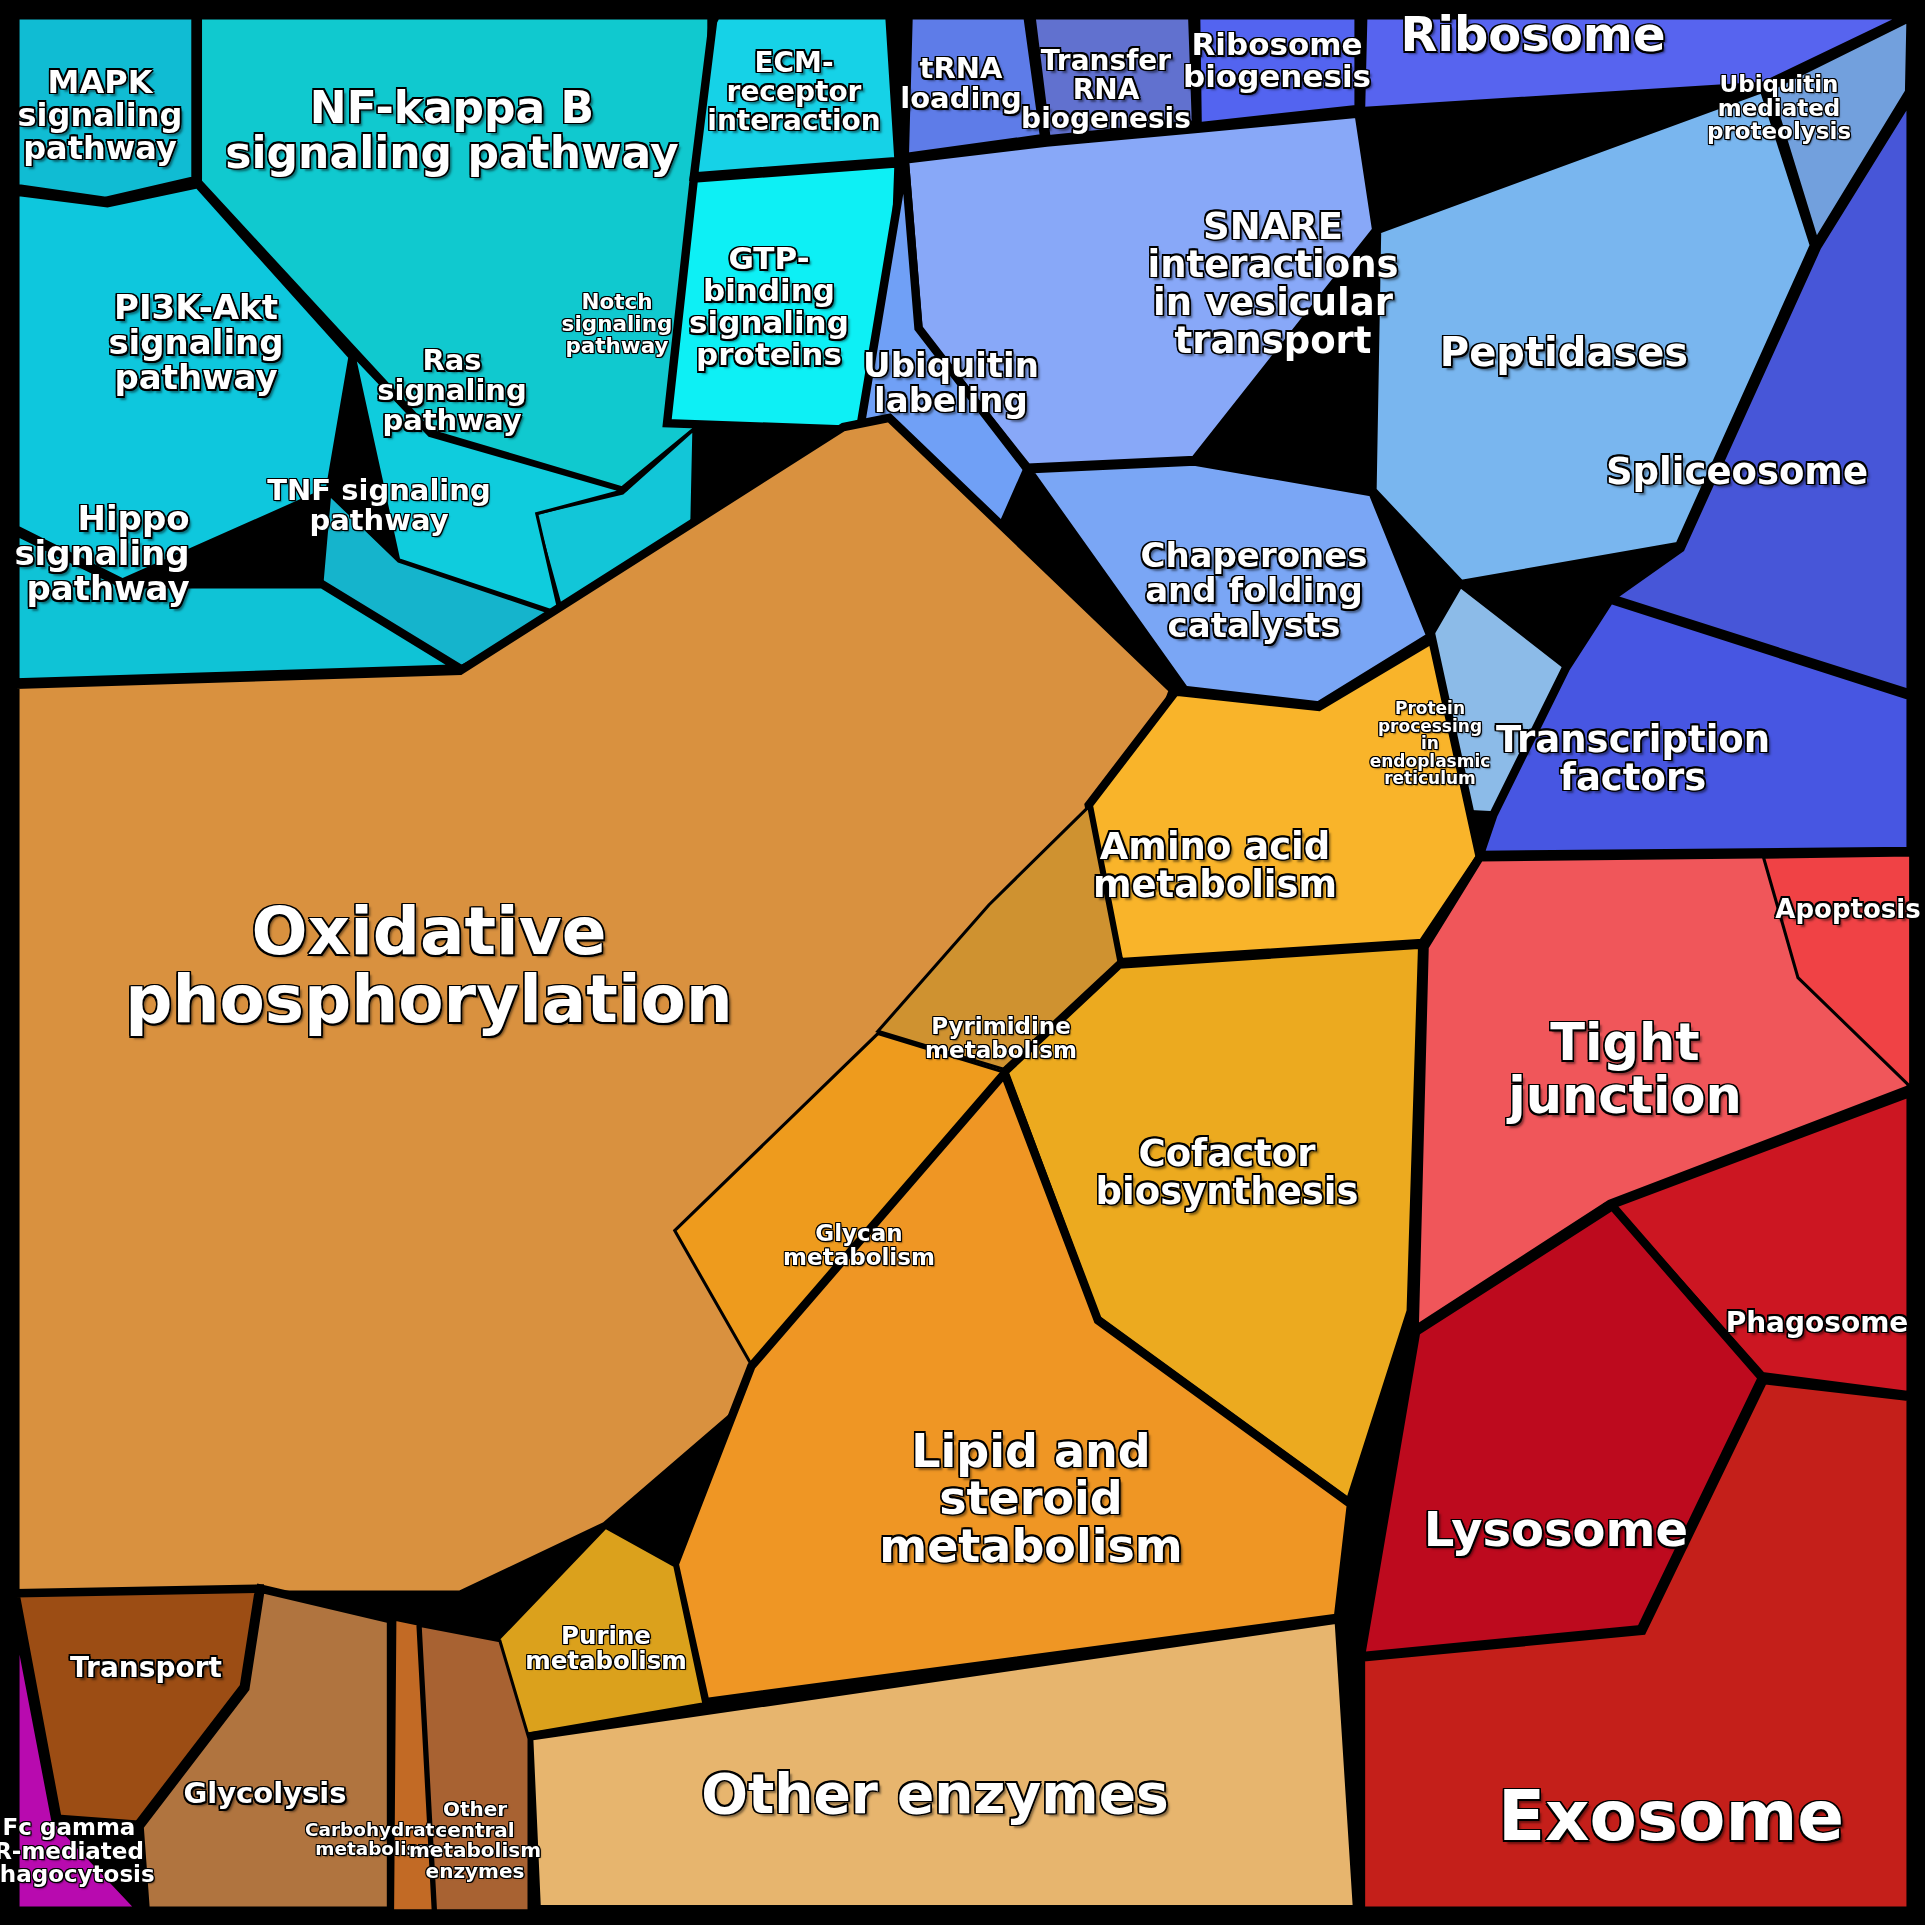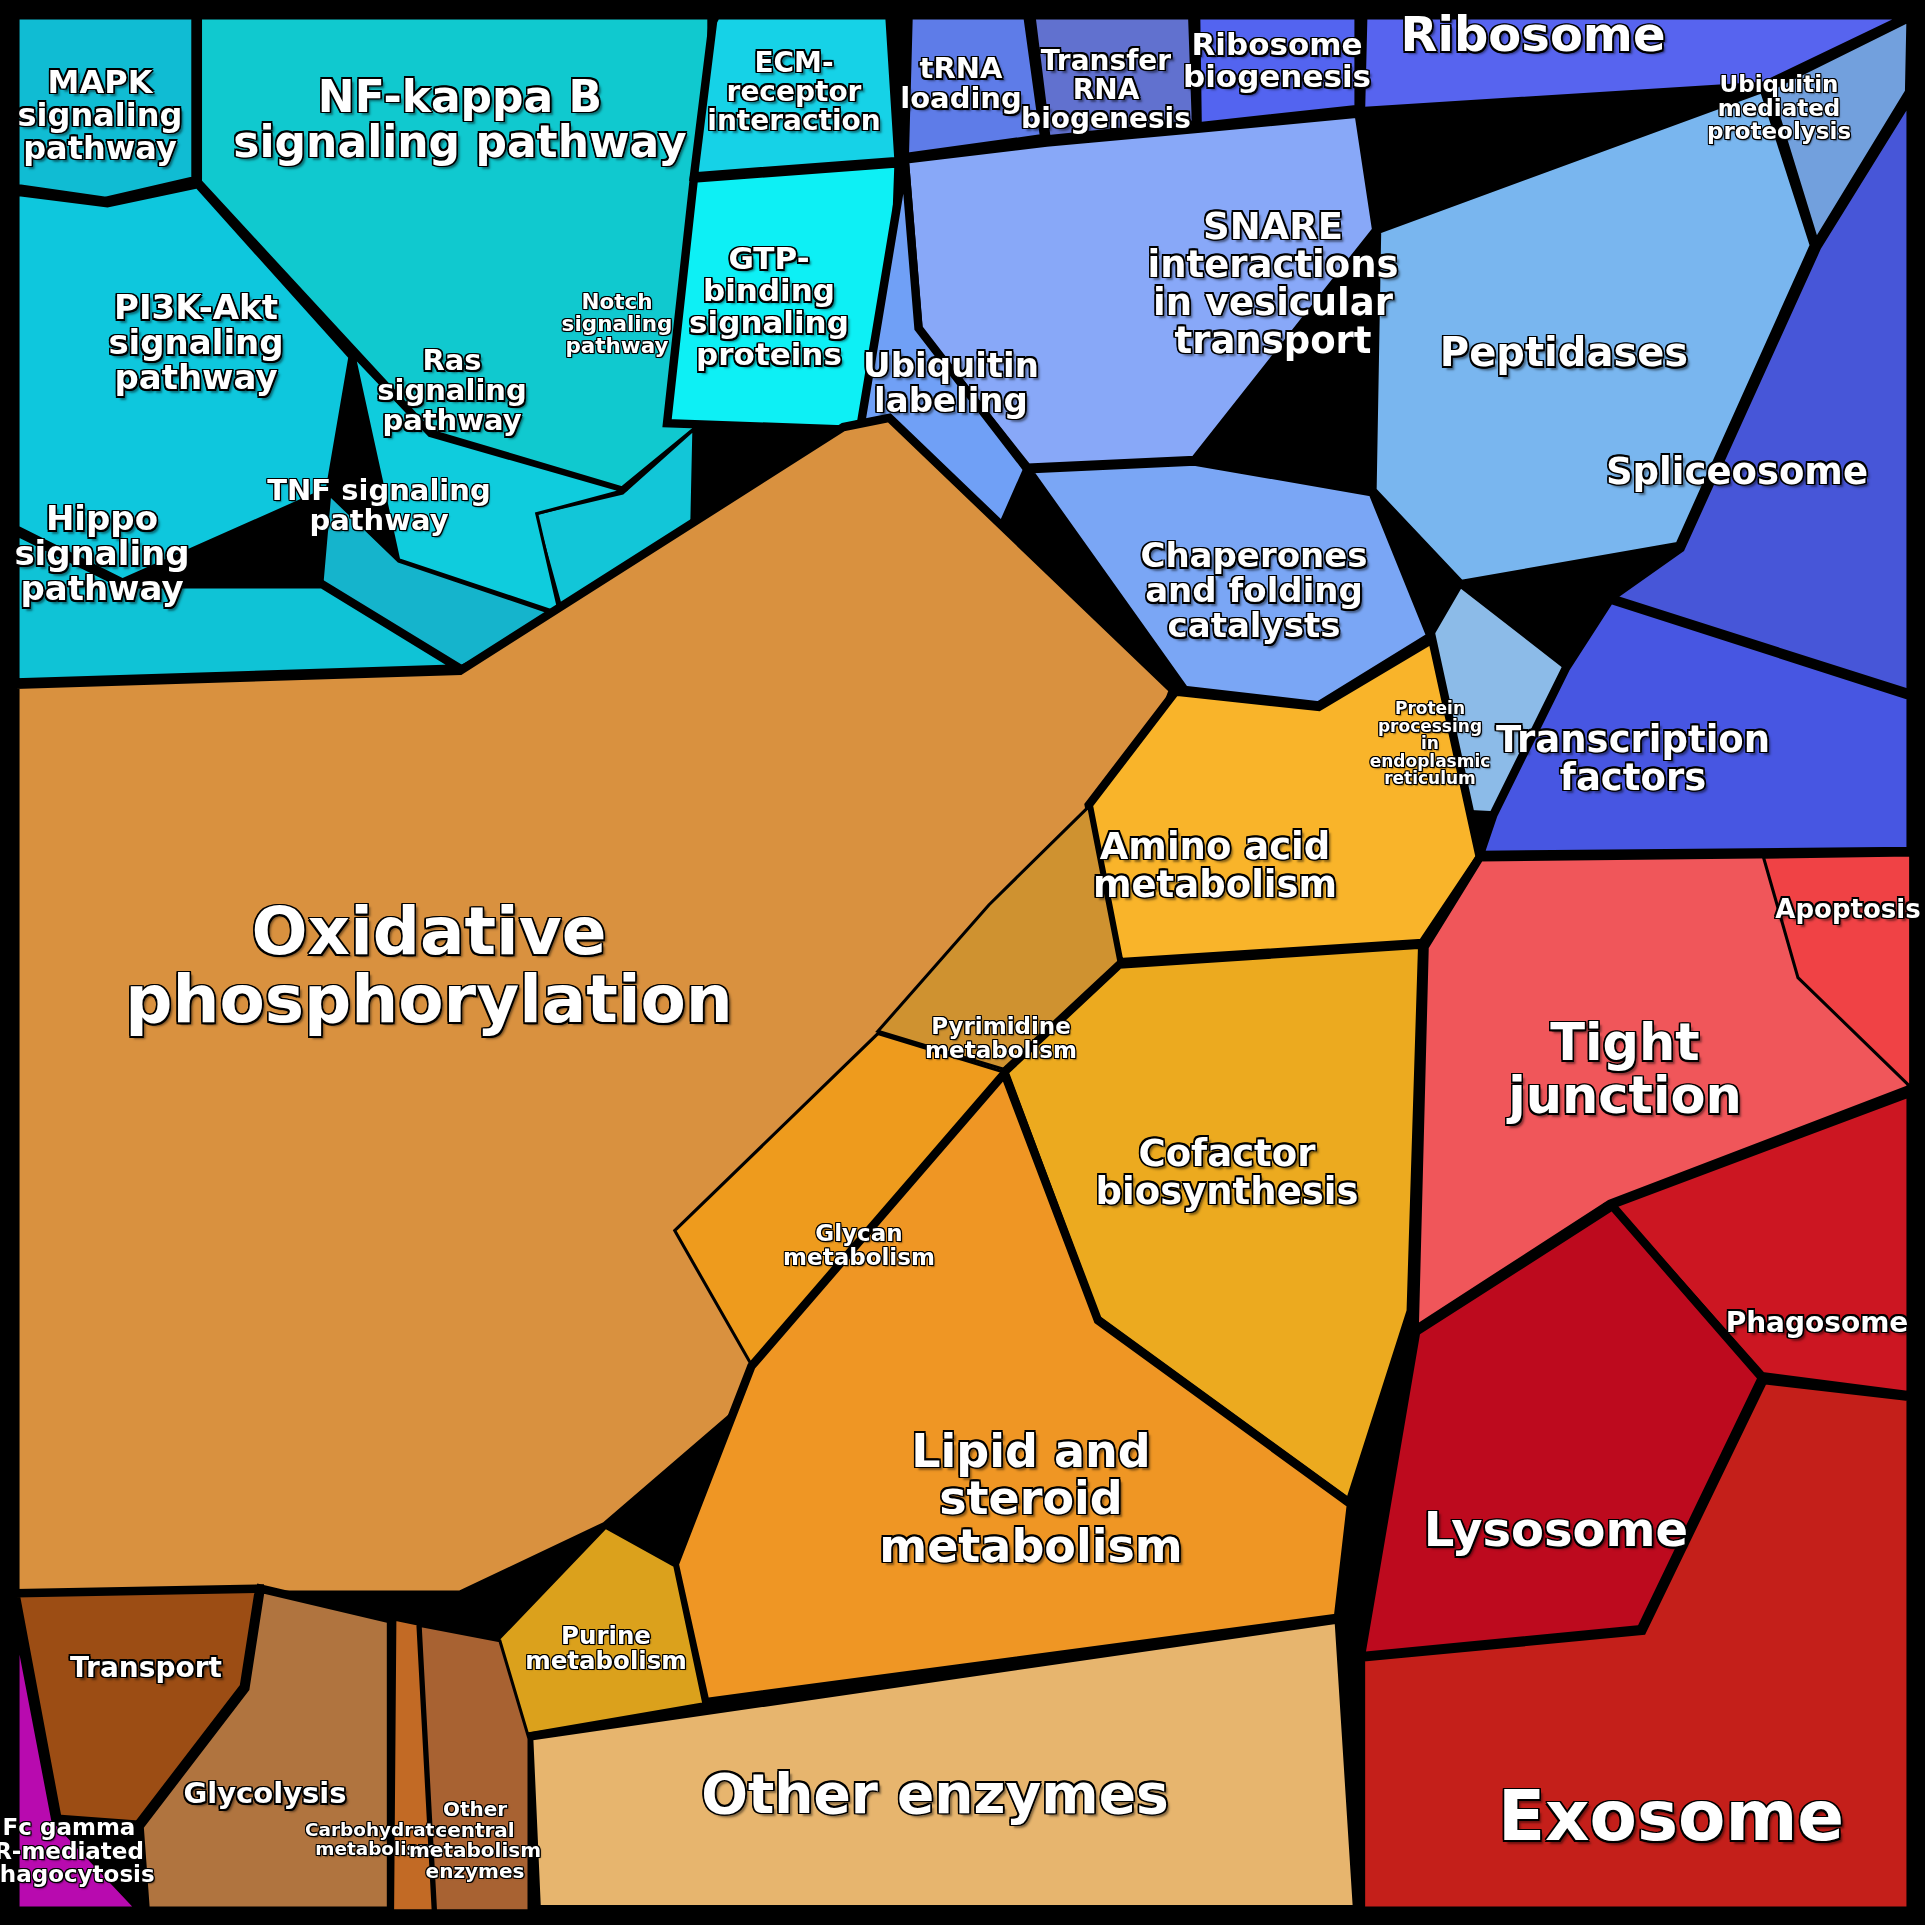--- a/index.html
+++ b/index.html
@@ -73,41 +73,41 @@
       <polygon points="1930,1118 2492,1112 2492,1420 2100,1570 1845,1735 1858,1235" fill="#f0565a" class="cell-poly lv1"></polygon>
       <polygon points="2300,1118 2492,1115 2492,1418 2345,1275" fill="#f04245" class="cell-poly lv2"></polygon>
       <polygon points="2100,1572 2492,1425 2492,1820 2298,1795" fill="#cc1622" class="cell-poly lv1"></polygon>
       <polygon points="1847,1737 2103,1573 2298,1797 2140,2125 1775,2160" fill="#bd0a1e" class="cell-poly lv1"></polygon>
       <polygon points="2300,1800 2492,1822 2492,2492 1775,2492 1775,2162 2142,2127" fill="#c41f1a" class="cell-poly lv1"></polygon>
     </svg>
   <div id="labels">
       <div class="lbl" style="left: 100px; top: 115px; font-size: 32px;">MAPK
 signaling
 pathway</div>
-      <div class="lbl" style="left: 452px; top: 119px; font-size: 44px; margin-left: 8px;">NF-kappa B
+      <div class="lbl" style="left: 452px; top: 130px; font-size: 44px;">NF-kappa B
 signaling pathway</div>
       <div class="lbl" style="left: 794px; top: 92px; font-size: 28px;">ECM-
 receptor
 interaction</div>
       <div class="lbl" style="left: 769px; top: 307px; font-size: 31px;">GTP-
 binding
 signaling
 proteins</div>
       <div class="lbl sm" style="left: 617px; top: 324px; font-size: 21.5px;">Notch
 signaling
 pathway</div>
       <div class="lbl" style="left: 196px; top: 343px; font-size: 34px;">PI3K-Akt
 signaling
 pathway</div>
       <div class="lbl" style="left: 452px; top: 391px; font-size: 29px;">Ras
 signaling
 pathway</div>
       <div class="lbl sm" style="left: 379px; top: 506px; font-size: 29px;">TNF signaling
 pathway</div>
-      <div class="lbl" style="left: 102px; top: 554px; font-size: 34px;">Hippo
+      <div class="lbl" style="left: 102px; top: 554px; font-size: 34px; text-align: right;">Hippo
 signaling
 pathway</div>
       <div class="lbl" style="left: 961px; top: 84px; font-size: 29px;">tRNA
 loading</div>
       <div class="lbl" style="left: 1106px; top: 90px; font-size: 28px;">Transfer
 RNA
 biogenesis</div>
       <div class="lbl" style="left: 1277px; top: 61px; font-size: 31px;">Ribosome
 biogenesis</div>
       <div class="lbl" style="left: 1533px; top: 35px; font-size: 48px;">Ribosome</div>

